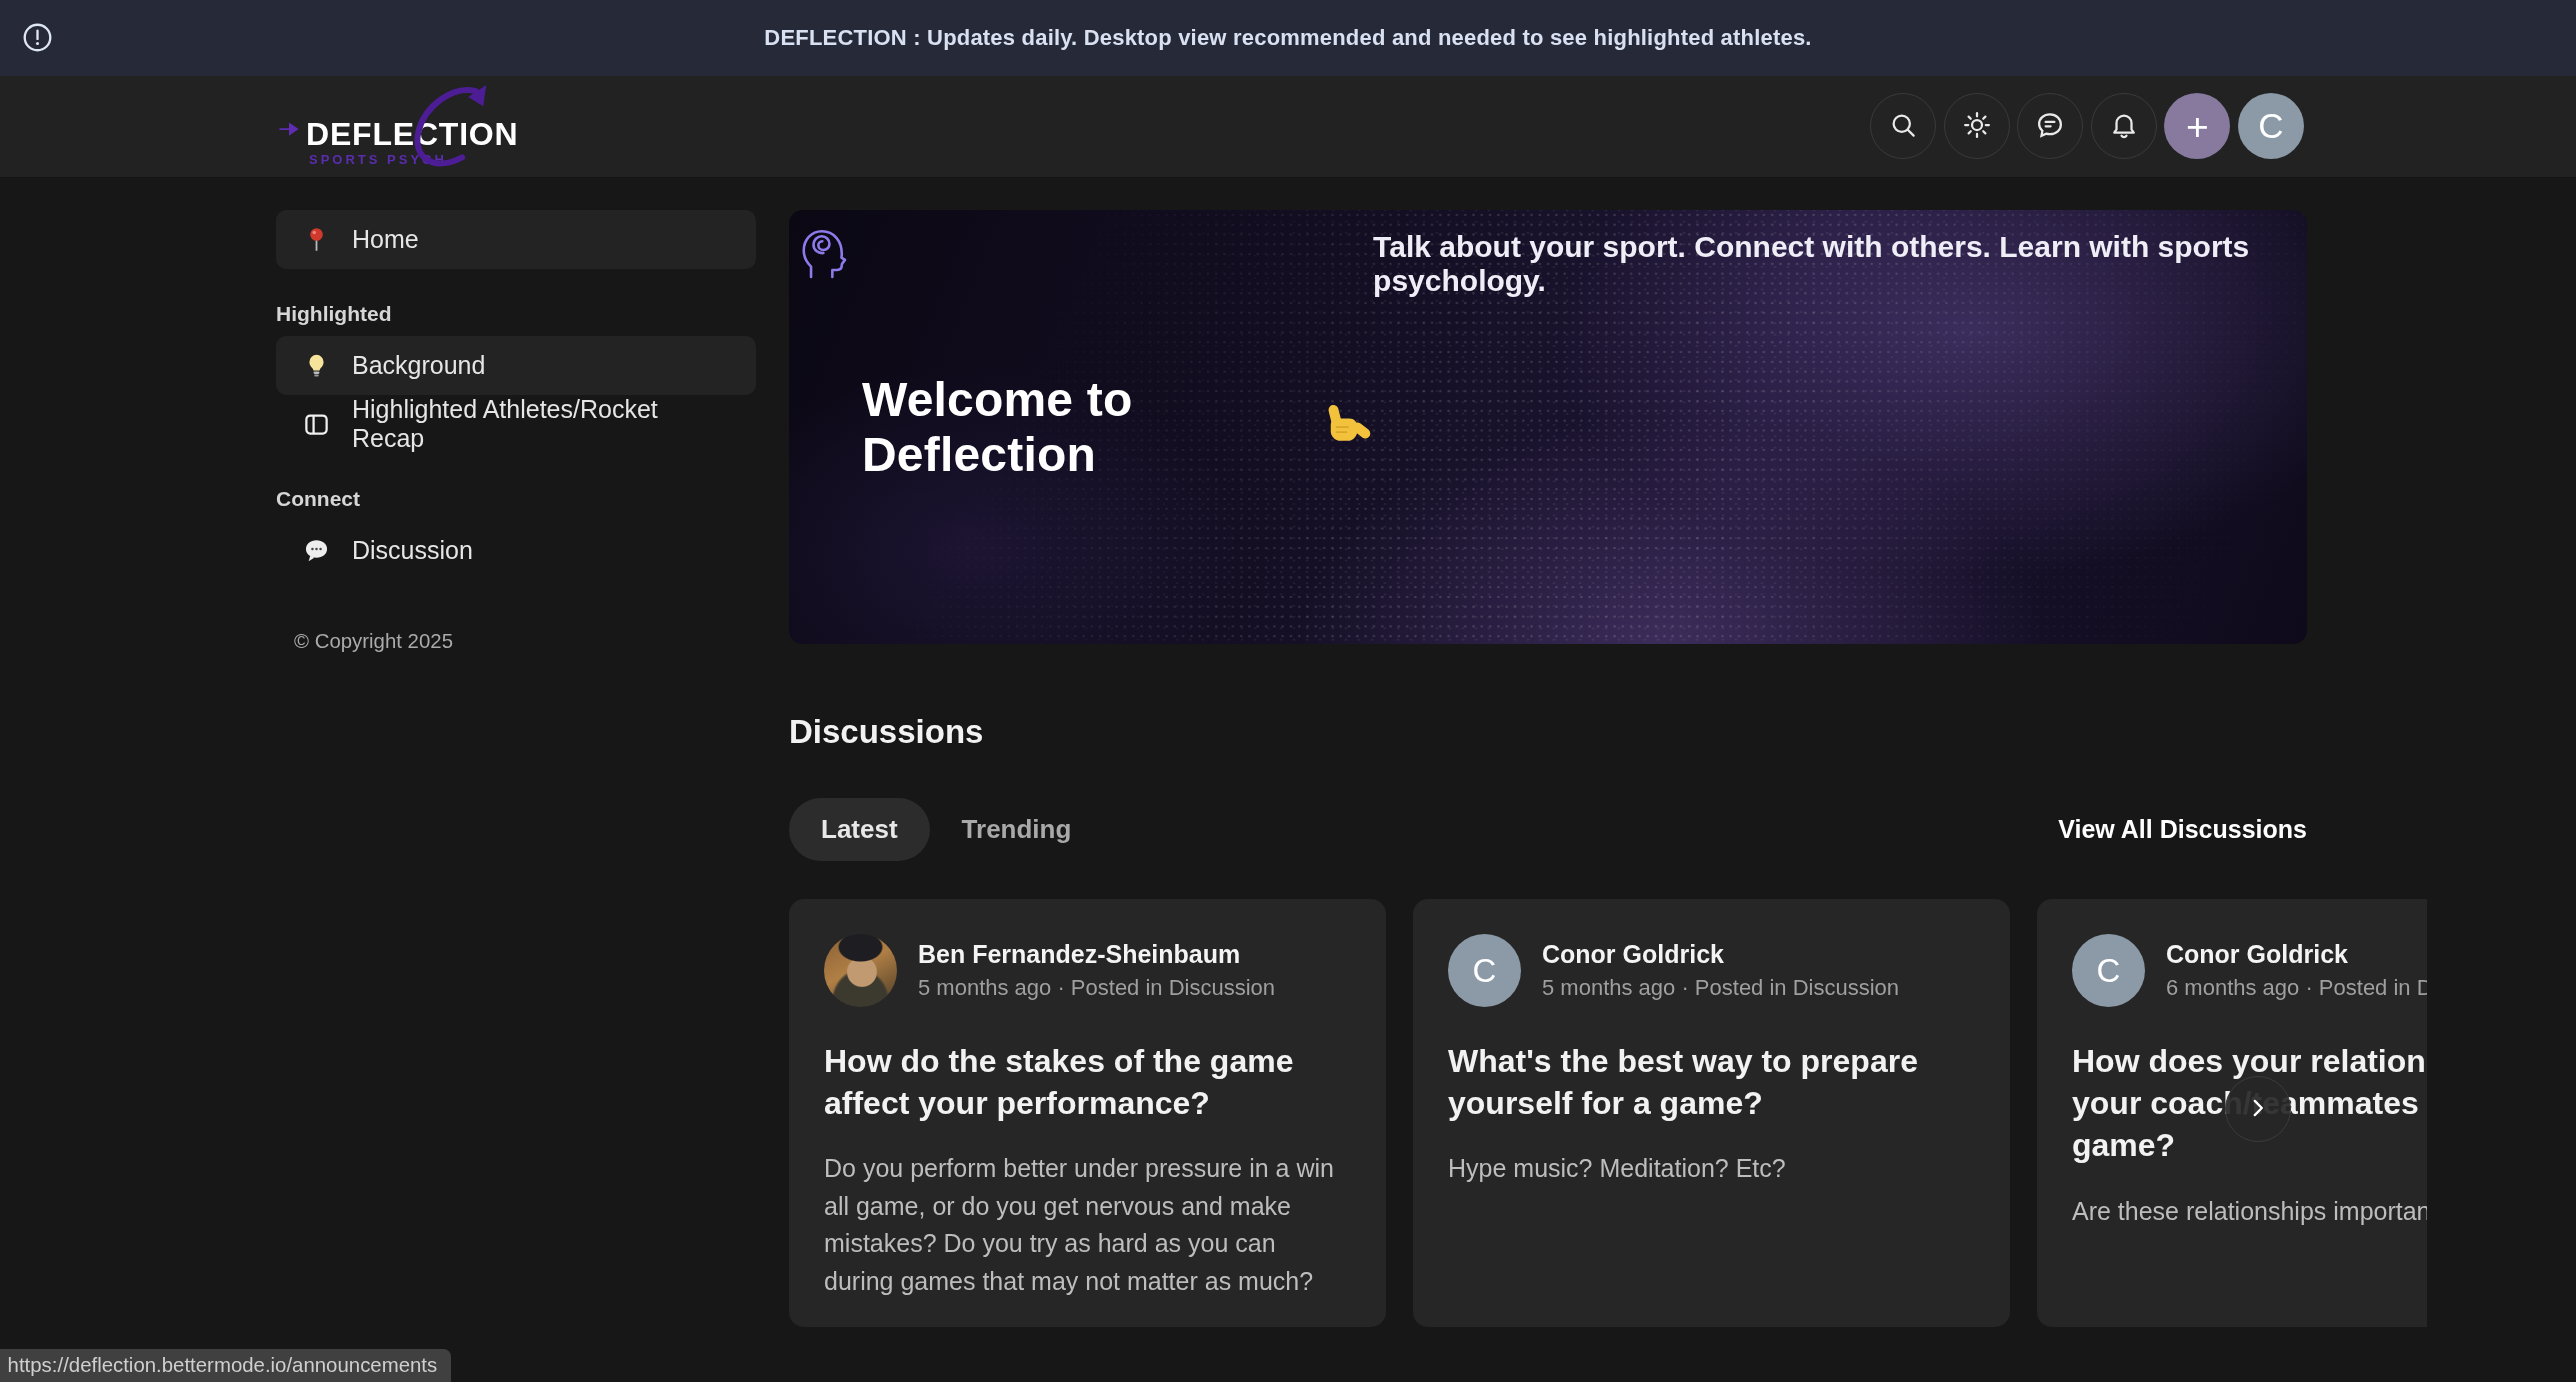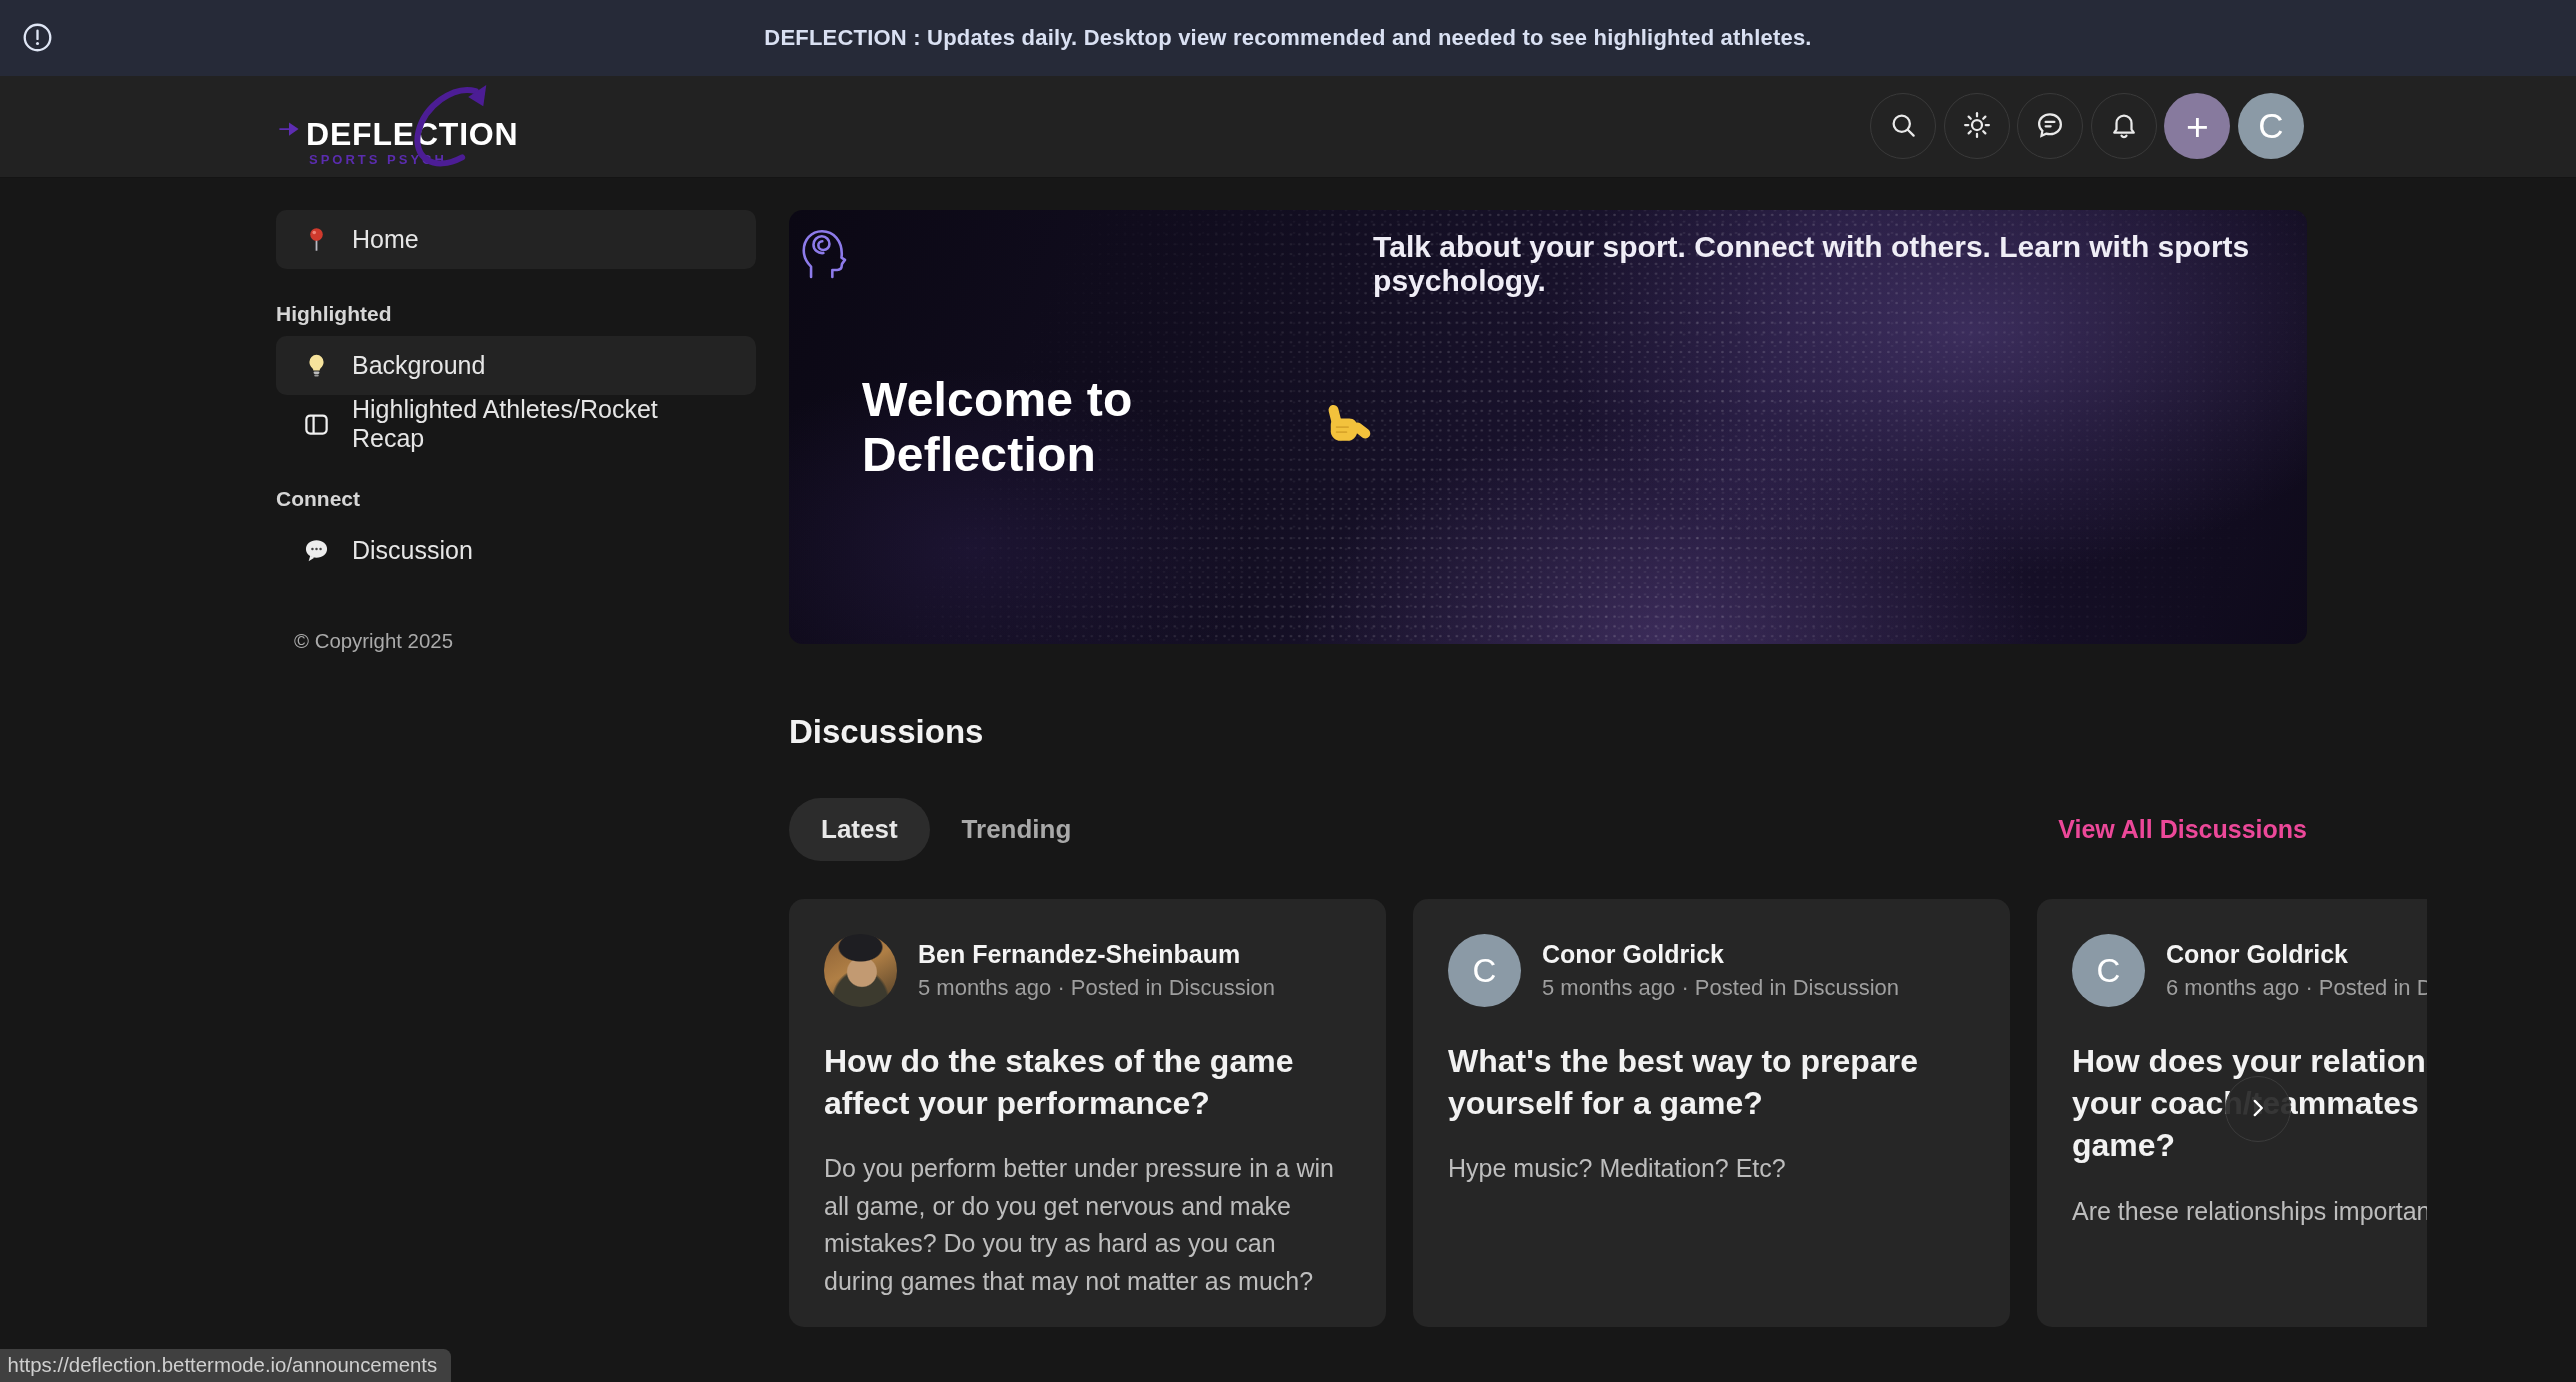--- a/index.html
+++ b/index.html
@@ -65,21 +65,21 @@
   .hero-title-row { display:flex; align-items:center; gap:7.6px; }
   .hero-title { font-size:48px; font-weight:800; color:#ffffff; letter-spacing:0.2px; }
   .hero-subtitle { margin-top:19.6px; font-size:30px; font-weight:700; color:#efedf6; }
 
   .discussions-heading { margin-top:69px; font-size:33px; font-weight:700; color:#f2f2f2; }
 
   .tabs-row { margin-top:47px; display:flex; align-items:center;font-weight:bold; }
   .tab { height:63px; padding:0 32px; border-radius:755px; display:flex; align-items:center;
     font-size:26px; color:#a9a9a9; cursor:pointer; }
   .tab.active { background:#2c2c2c; color:#e8e8e8; }
-  .view-all-link { margin-left:auto; font-size:25px; color:#ec4899; cursor:pointer; }
+  .view-all-link { margin-left:auto; font-size:25px; color:#ffffff; cursor:pointer; }
 
   .carousel { position:relative; margin-top:38px; width:1638px; height:428px; overflow:hidden; }
   .card-track { display:flex; gap:27px; }
   .card { flex:0 0 597px; width:597px; height:428px; background:#262626; border-radius:15px;
     padding:35px; cursor:pointer; }
   .card-head { display:flex; align-items:center; gap:21px; }
   .avatar { width:73px; height:73px; border-radius:50%; flex:0 0 73px;
     display:flex; align-items:center; justify-content:center; color:#fff;
     font-size:33px; font-weight:500; cursor:pointer; }
   .avatar.slate { background:#8b9aa6; }

